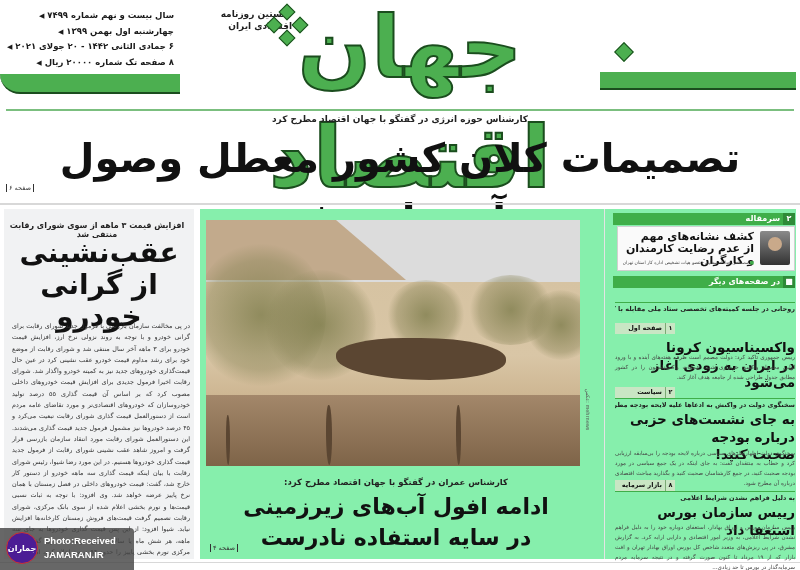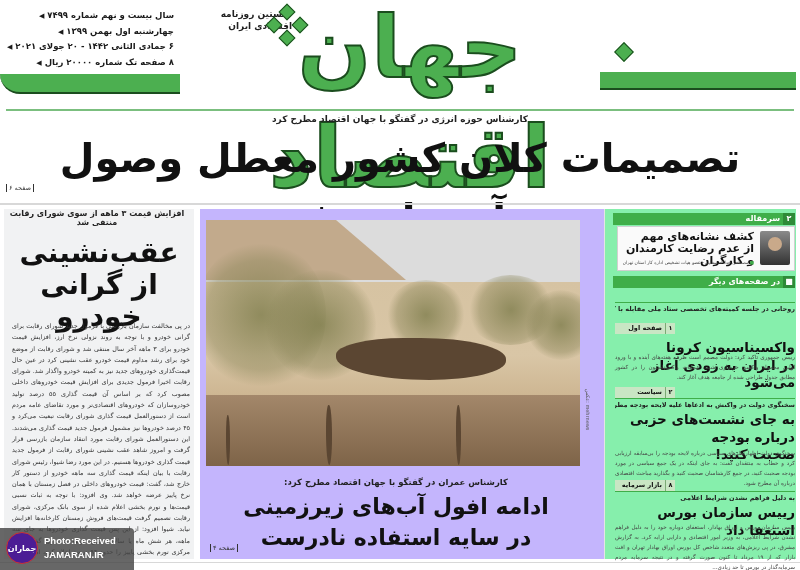--- a/index.html
+++ b/index.html
@@ -29,30 +29,30 @@
   
   .main-kicker { position: absolute; left: 0; top: 114px; width: 800px; text-align: center; direction: rtl; font-size: 9px; font-weight: bold; color: #222; }
   .main-headline { position: absolute; left: 30px; top: 128px; width: 740px; text-align: center; direction: rtl; font-size: 40px; font-weight: bold; color: #111; line-height: 60px; letter-spacing: -1px; }
   .page-ref { font-size: 6.5px; color: #333; border-right: 1px solid #333; border-left: 1px solid #333; padding: 0 2px; direction: rtl; display: inline-block; }
   .main-page-ref { position: absolute; left: 6px; top: 184px; }
 
   .rule-gray { position: absolute; left: 0; top: 203px; width: 800px; height: 2px; background: #d8d8d8; }
 
   
   .left-col { position: absolute; left: 4px; top: 209px; width: 190px; height: 350px; background: #f1f2f3; overflow: hidden; }
-  .left-kicker { position: absolute; left: 0; top: 0; width: 186px; direction: rtl; text-align: center; font-size: 8px; font-weight: bold; color: #222; }
+  .left-kicker { position: absolute; left: 0; top: 12px; width: 186px; direction: rtl; text-align: center; font-size: 8px; font-weight: bold; color: #222; }
   .left-headline { position: absolute; left: 0; top: 28px; width: 190px; direction: rtl; text-align: center; font-size: 28px; font-weight: bold; line-height: 32px; color: #111; }
   .left-body { position: absolute; left: 8px; top: 112px; width: 178px; direction: rtl; text-align: justify; font-size: 6.4px; line-height: 11.3px; color: #333; }
 
   .watermark { position: absolute; left: 0; top: 528px; width: 134px; height: 42px; background: rgba(70,70,70,0.82); border-radius: 0 4px 0 0; }
   .wm-logo { position: absolute; left: 6px; top: 4px; width: 32px; height: 32px; border-radius: 50%; background: #4c1d95; border: 1.5px solid #c33; color: #fff; font-size: 8px; font-weight: bold; text-align: center; line-height: 32px; direction: rtl; }
   .wm-text { position: absolute; left: 44px; top: 6px; color: #fff; font-size: 9.5px; font-weight: bold; line-height: 14px; font-family: "Liberation Sans", sans-serif; }
 
   
-  .center-col { position: absolute; left: 200px; top: 209px; width: 424px; height: 350px; background: #c4b5fd; }
+  .center-col { position: absolute; left: 200px; top: 209px; width: 424px; height: 350px; background: #86efac; }
   .photo { position: absolute; left: 6px; top: 11px; width: 374px; height: 246px; overflow: hidden; background: #d8c7a8; }
   .sky { position: absolute; left: 0; top: 0; width: 374px; height: 70px; background: #dcdcdc; }
   .mountain2 { position: absolute; left: 0; top: 0; width: 200px; height: 60px; background: #c2aa8c; clip-path: polygon(0 0, 65% 0, 100% 100%, 0 100%); }
   .ground { position: absolute; left: 0; top: 62px; width: 374px; height: 184px; background: linear-gradient(180deg, #d6c3a2 0%, #d9c6a6 40%, #c9b08a 70%, #b89d78 100%); }
   .bush { position: absolute; border-radius: 50%; background: radial-gradient(circle, rgba(120,120,70,0.75) 0%, rgba(140,135,90,0.45) 55%, rgba(0,0,0,0) 72%); }
   .crack { position: absolute; background: #5b4632; border-radius: 40% 50% 45% 55%; }
   .ledge { position: absolute; background: #8a6f52; }
   .photo-credit { position: absolute; left: 383px; top: 180px; width: 8px; height: 80px; writing-mode: vertical-rl; font-size: 5px; color: #555; }
 
   .center-kicker { position: absolute; left: 0; top: 268px; width: 392px; direction: rtl; text-align: center; font-size: 8.5px; font-weight: bold; color: #222; }

